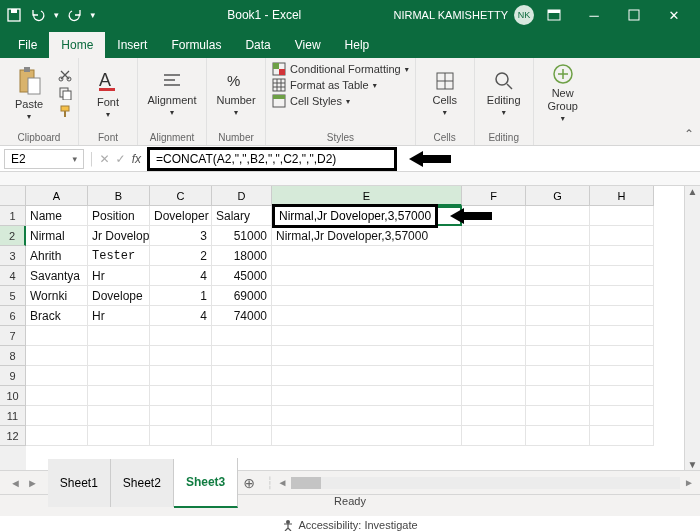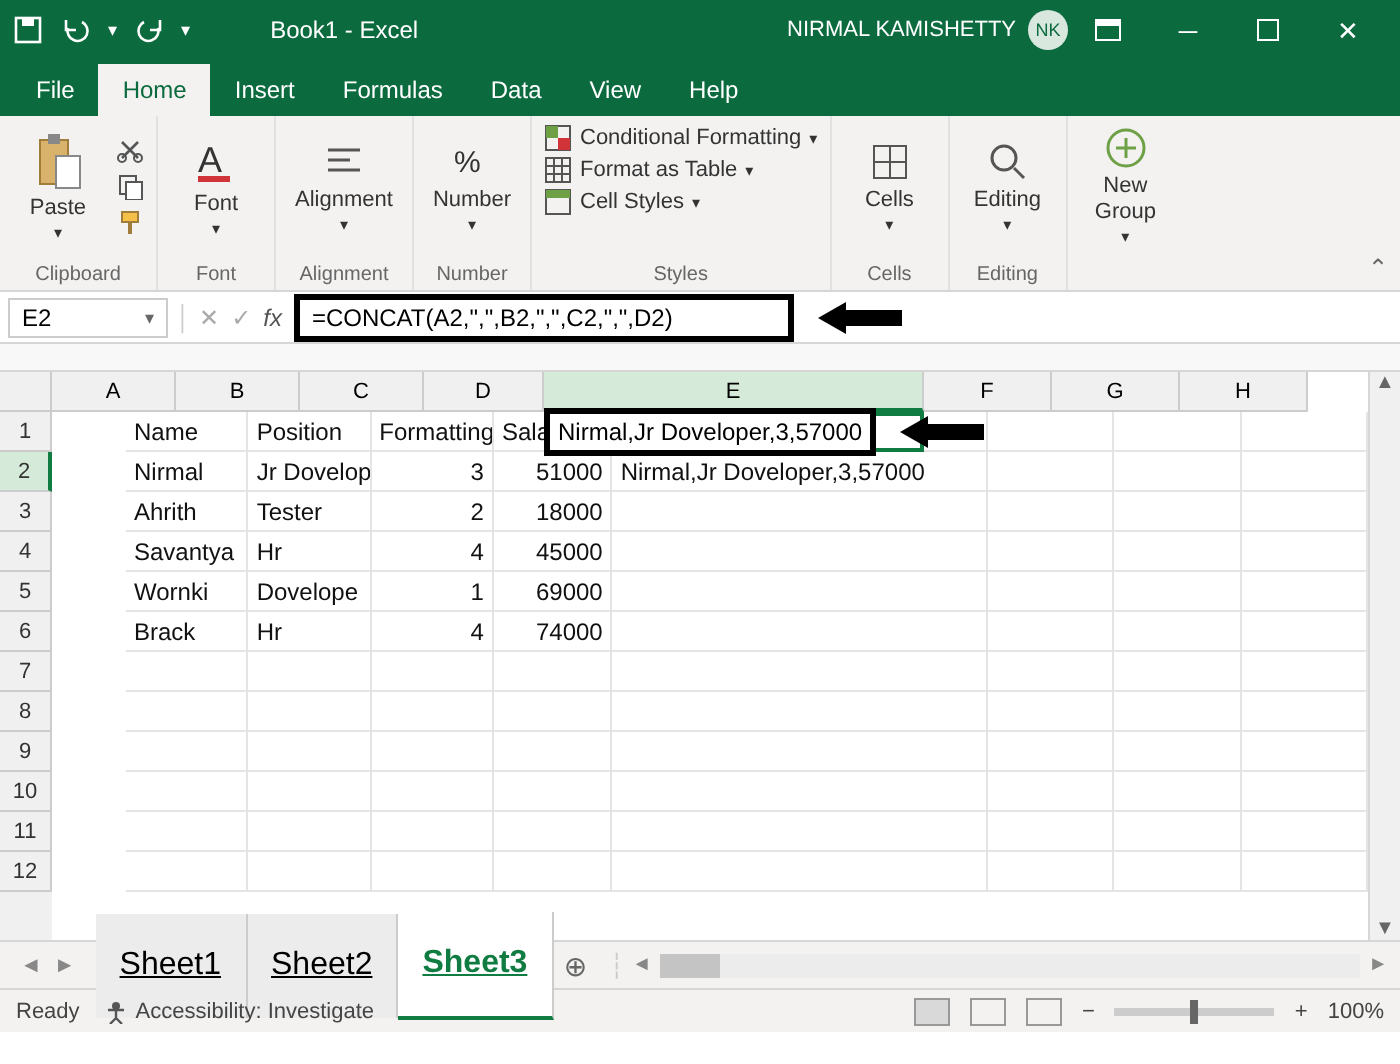--- a/index.html
+++ b/index.html
@@ -1,19 +1,19 @@
 <!DOCTYPE html>
 <html><head>
 <meta charset="utf-8">
 <style>
   * { box-sizing: border-box; margin: 0; padding: 0; font-family: "Segoe UI", Arial, sans-serif; }
   body { width: 700px; height: 532px; overflow: hidden; background: #fff; font-size: 12px; }
   .titlebar { background: #0c6b3e; height: 30px; display: flex; align-items: center; color: #fff; padding: 0 6px; }
   .titlebar .qat { display: flex; gap: 8px; align-items: center; }
-  .titlebar .doc { flex: 1; font-size: 12px; white-space: nowrap; margin-left: 40px;}
+  .titlebar .doc { flex: 1; text-align: center; font-size: 12px; white-space: nowrap; margin-left: 40px;}
   .titlebar .user { display: flex; align-items: center; gap: 6px; font-size: 11px; }
   .titlebar .avatar { width: 20px; height: 20px; border-radius: 50%; background: #d8e8df; color: #0c6b3e; font-size: 9px; display: flex; align-items: center; justify-content: center; }
   .titlebar .winbtn { width: 40px; height: 30px; display: flex; align-items: center; justify-content: center; color: #fff; font-size: 13px; }
   .tabs { background: #0c6b3e; height: 28px; display: flex; align-items: flex-end; padding-left: 6px; color: #fff; font-size: 12px; }
   .tabs .tab { padding: 6px 12px 6px; cursor: pointer; }
   .tabs .tab.active { background: #f3f2f1; color: #0c6b3e; }
   .tabs .tell { margin-left: auto; display: flex; align-items: center; padding: 6px 10px; gap:4px;}
   .ribbon { background: #f3f2f1; height: 88px; border-bottom: 1px solid #d6d6d6; display: flex; position: relative; }
   .group { display: flex; flex-direction: column; align-items: center; justify-content: space-between; padding: 4px 6px 2px; border-right: 1px solid #e1e1e1; font-size: 10px; color: #444; }
   .group .top { display: flex; align-items: center; gap: 6px; height: 62px;}
@@ -32,38 +32,38 @@
   .arrow-annot .shaft { width: 28px; height: 8px; background: #000; }
   .spacer { height: 14px; border-bottom: 1px solid #d6d6d6; background:#f8f8f8; }
   .grid-wrap { display: flex; height: 284px; }
   .rowhdrs { width: 26px; background: #f0f0f0; }
   .corner { height: 20px; background: #f0f0f0; border-right:1px solid #ccc; border-bottom:1px solid #ccc;}
   .rowhdr { height: 20px; border-right: 1px solid #ccc; border-bottom: 1px solid #ccc; text-align: center; font-size: 11px; color: #333; line-height: 20px; background:#f0f0f0;}
   .cols-rows { flex: 1; overflow: hidden; position: relative; }
   .colhdrs { display: flex; height: 20px; }
   .colhdr { border-right: 1px solid #ccc; border-bottom: 1px solid #ccc; text-align: center; font-size: 11px; background:#f0f0f0; line-height:20px;}
   .colhdr.sel { background: #d6ead9; border-bottom: 2px solid #107c41;}
-  .row { display: flex; height: 20px; margin-left: 37px; }
+  .row { display: flex; height: 20px; }
   .cell { border-right: 1px solid #e4e4e4; border-bottom: 1px solid #e4e4e4; font-size: 12px; padding: 0 4px; line-height: 20px; white-space: nowrap; overflow: hidden; color:#111; }
   .cell.num { text-align: right; }
   .sel-cell { position: absolute; border: 2px solid #107c41; pointer-events: none; }
   .cellannot { position: absolute; border: 3px solid #000; font-size: 12px; background: #fff; padding: 0 4px; line-height: 18px; }
   .arrow2 { position: absolute; display: flex; align-items: center; }
   .arrow2 .head { width:0;height:0;border-top:8px solid transparent;border-bottom:8px solid transparent;border-right:14px solid #000;}
   .arrow2 .shaft { width:28px;height:8px;background:#000;}
   .vscroll { width: 16px; background:#f0f0f0; border-left:1px solid #d6d6d6; display:flex; flex-direction:column; justify-content:space-between; align-items:center; font-size:10px; color:#666; }
   .sheet-tabs { height: 24px; display:flex; align-items:center; background:#f3f2f1; border-top:1px solid #d6d6d6;}
   .sheet-nav { display:flex; gap:6px; padding:0 10px; color:#888; font-size:11px;}
-  .sheet { padding: 17px 12px; font-size:16px; border-right:1px solid #ccc; background:#ececec;text-decoration:underline;}
+  .sheet { padding: 17px 12px; font-size:12px; border-right:1px solid #ccc; background:#ececec;}
   .sheet.active { background:#fff; border-bottom:2px solid #107c41; color:#107c41; font-weight:bold;}
   .addsheet { width:22px; text-align:center; color:#666; font-size:14px;}
   .hscroll { flex:1; display:flex; align-items:center; padding: 0 6px; gap:4px;}
   .hscroll .track { flex:1; height:12px; background:#ececec; position:relative;}
   .hscroll .thumb { position:absolute; left:0; width:30px; height:12px; background:#c4c4c4;}
-  .status { height: 22px; background:#f3f2f1; border-top:1px solid #d6d6d6; display:flex; align-items:center; font-size:11px; color:#444; padding: 0 8px; gap: 12px;}
+  .status { height: 22px; background:#f3f2f1; border-top:1px solid #d6d6d6; display:flex; align-items:center; font-size:11px; color:#444; padding: 0 8px; gap: 12px; flex-direction: column;}
   .status .right { margin-left:auto; display:flex; align-items:center; gap:10px;}
   .viewbtn { width:18px; height:14px; border:1px solid #999; }
   .zoom-slider { width:80px; height:4px; background:#ccc; position:relative;}
   .zoom-slider .h { position:absolute; left:38px; top:-4px; width:4px; height:12px; background:#666;}
   svg { display:block; }
 </style>
 </head>
 <body>
 
 <div class="titlebar">
@@ -323,40 +323,40 @@
         <div class="colhdr" style="width: 60px;">D</div>
         <div class="colhdr sel" style="width: 190px;">E</div>
         <div class="colhdr" style="width: 64px;">F</div>
         <div class="colhdr" style="width: 64px;">G</div>
         <div class="colhdr" style="width: 64px;">H</div>
       </div>
     <div id="rows">
         <div class="row">
           <div class="cell" style="width: 62px;">Name</div>
           <div class="cell" style="width: 62px;">Position</div>
-          <div class="cell" style="width: 62px;">Formatting</div>
+          <div class="cell" style="width: 62px;">Doveloper</div>
           <div class="cell" style="width: 60px;">Salary</div>
           <div class="cell" style="width: 190px;"></div>
           <div class="cell" style="width: 64px;"></div>
           <div class="cell" style="width: 64px;"></div>
           <div class="cell" style="width: 64px;"></div>
         </div>
         <div class="row">
           <div class="cell" style="width: 62px;">Nirmal</div>
           <div class="cell" style="width: 62px;">Jr Dovelop</div>
           <div class="cell num" style="width: 62px;">3</div>
           <div class="cell num" style="width: 60px;">51000</div>
           <div class="cell" style="width: 190px;">Nirmal,Jr Doveloper,3,57000</div>
           <div class="cell" style="width: 64px;"></div>
           <div class="cell" style="width: 64px;"></div>
           <div class="cell" style="width: 64px;"></div>
         </div>
         <div class="row">
           <div class="cell" style="width: 62px;">Ahrith</div>
-          <div class="cell" style="width: 62px;">Tester</div>
+          <div class="cell" style="width: 62px; font-family: Liberation Mono, monospace;">Tester</div>
           <div class="cell num" style="width: 62px;">2</div>
           <div class="cell num" style="width: 60px;">18000</div>
           <div class="cell" style="width: 190px;"></div>
           <div class="cell" style="width: 64px;"></div>
           <div class="cell" style="width: 64px;"></div>
           <div class="cell" style="width: 64px;"></div>
         </div>
         <div class="row">
           <div class="cell" style="width: 62px;">Savantya</div>
           <div class="cell" style="width: 62px;">Hr</div>

